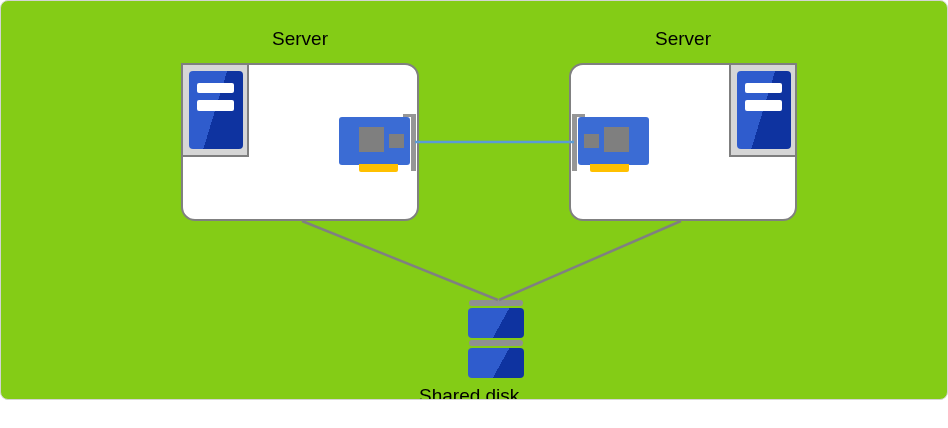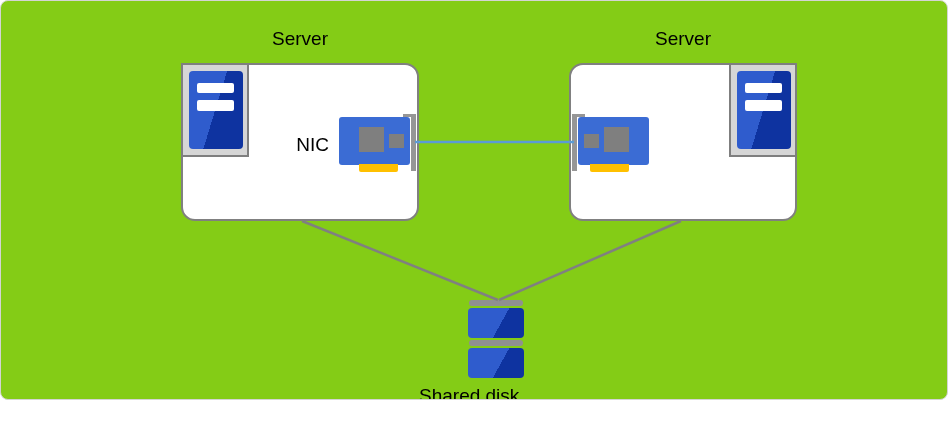--- a/index.html
+++ b/index.html
@@ -157,21 +157,20 @@
 <div id="canvas">
 
   <svg id="connector-svg" viewBox="0 0 948 428">
     <line x1="301" y1="220" x2="497" y2="299" style="stroke: var(--connector-gray, #808080); stroke-width: 2.5;"></line>
     <line x1="680" y1="220" x2="498" y2="299" style="stroke: var(--connector-gray, #808080); stroke-width: 2.5;"></line>
     <line x1="414" y1="141" x2="573" y2="141" style="stroke: var(--link-blue, #5b9bd5); stroke-width: 2.5;"></line>
   </svg>
 
   <div class="lbl" id="server-label-left">Server</div>
   <div class="lbl" id="server-label-right">Server</div>
-  <div class="lbl" id="nic-label">NIC</div>
   <div class="lbl" id="disk-label">Shared disk</div>
 
   <div class="server-box" id="server-box-left"></div>
   <div class="server-box" id="server-box-right"></div>
 
   <div class="tower-frame" id="tower-frame-left">
     <div class="tower-body">
       <div class="tower-slot s1"></div>
       <div class="tower-slot s2"></div>
     </div>

